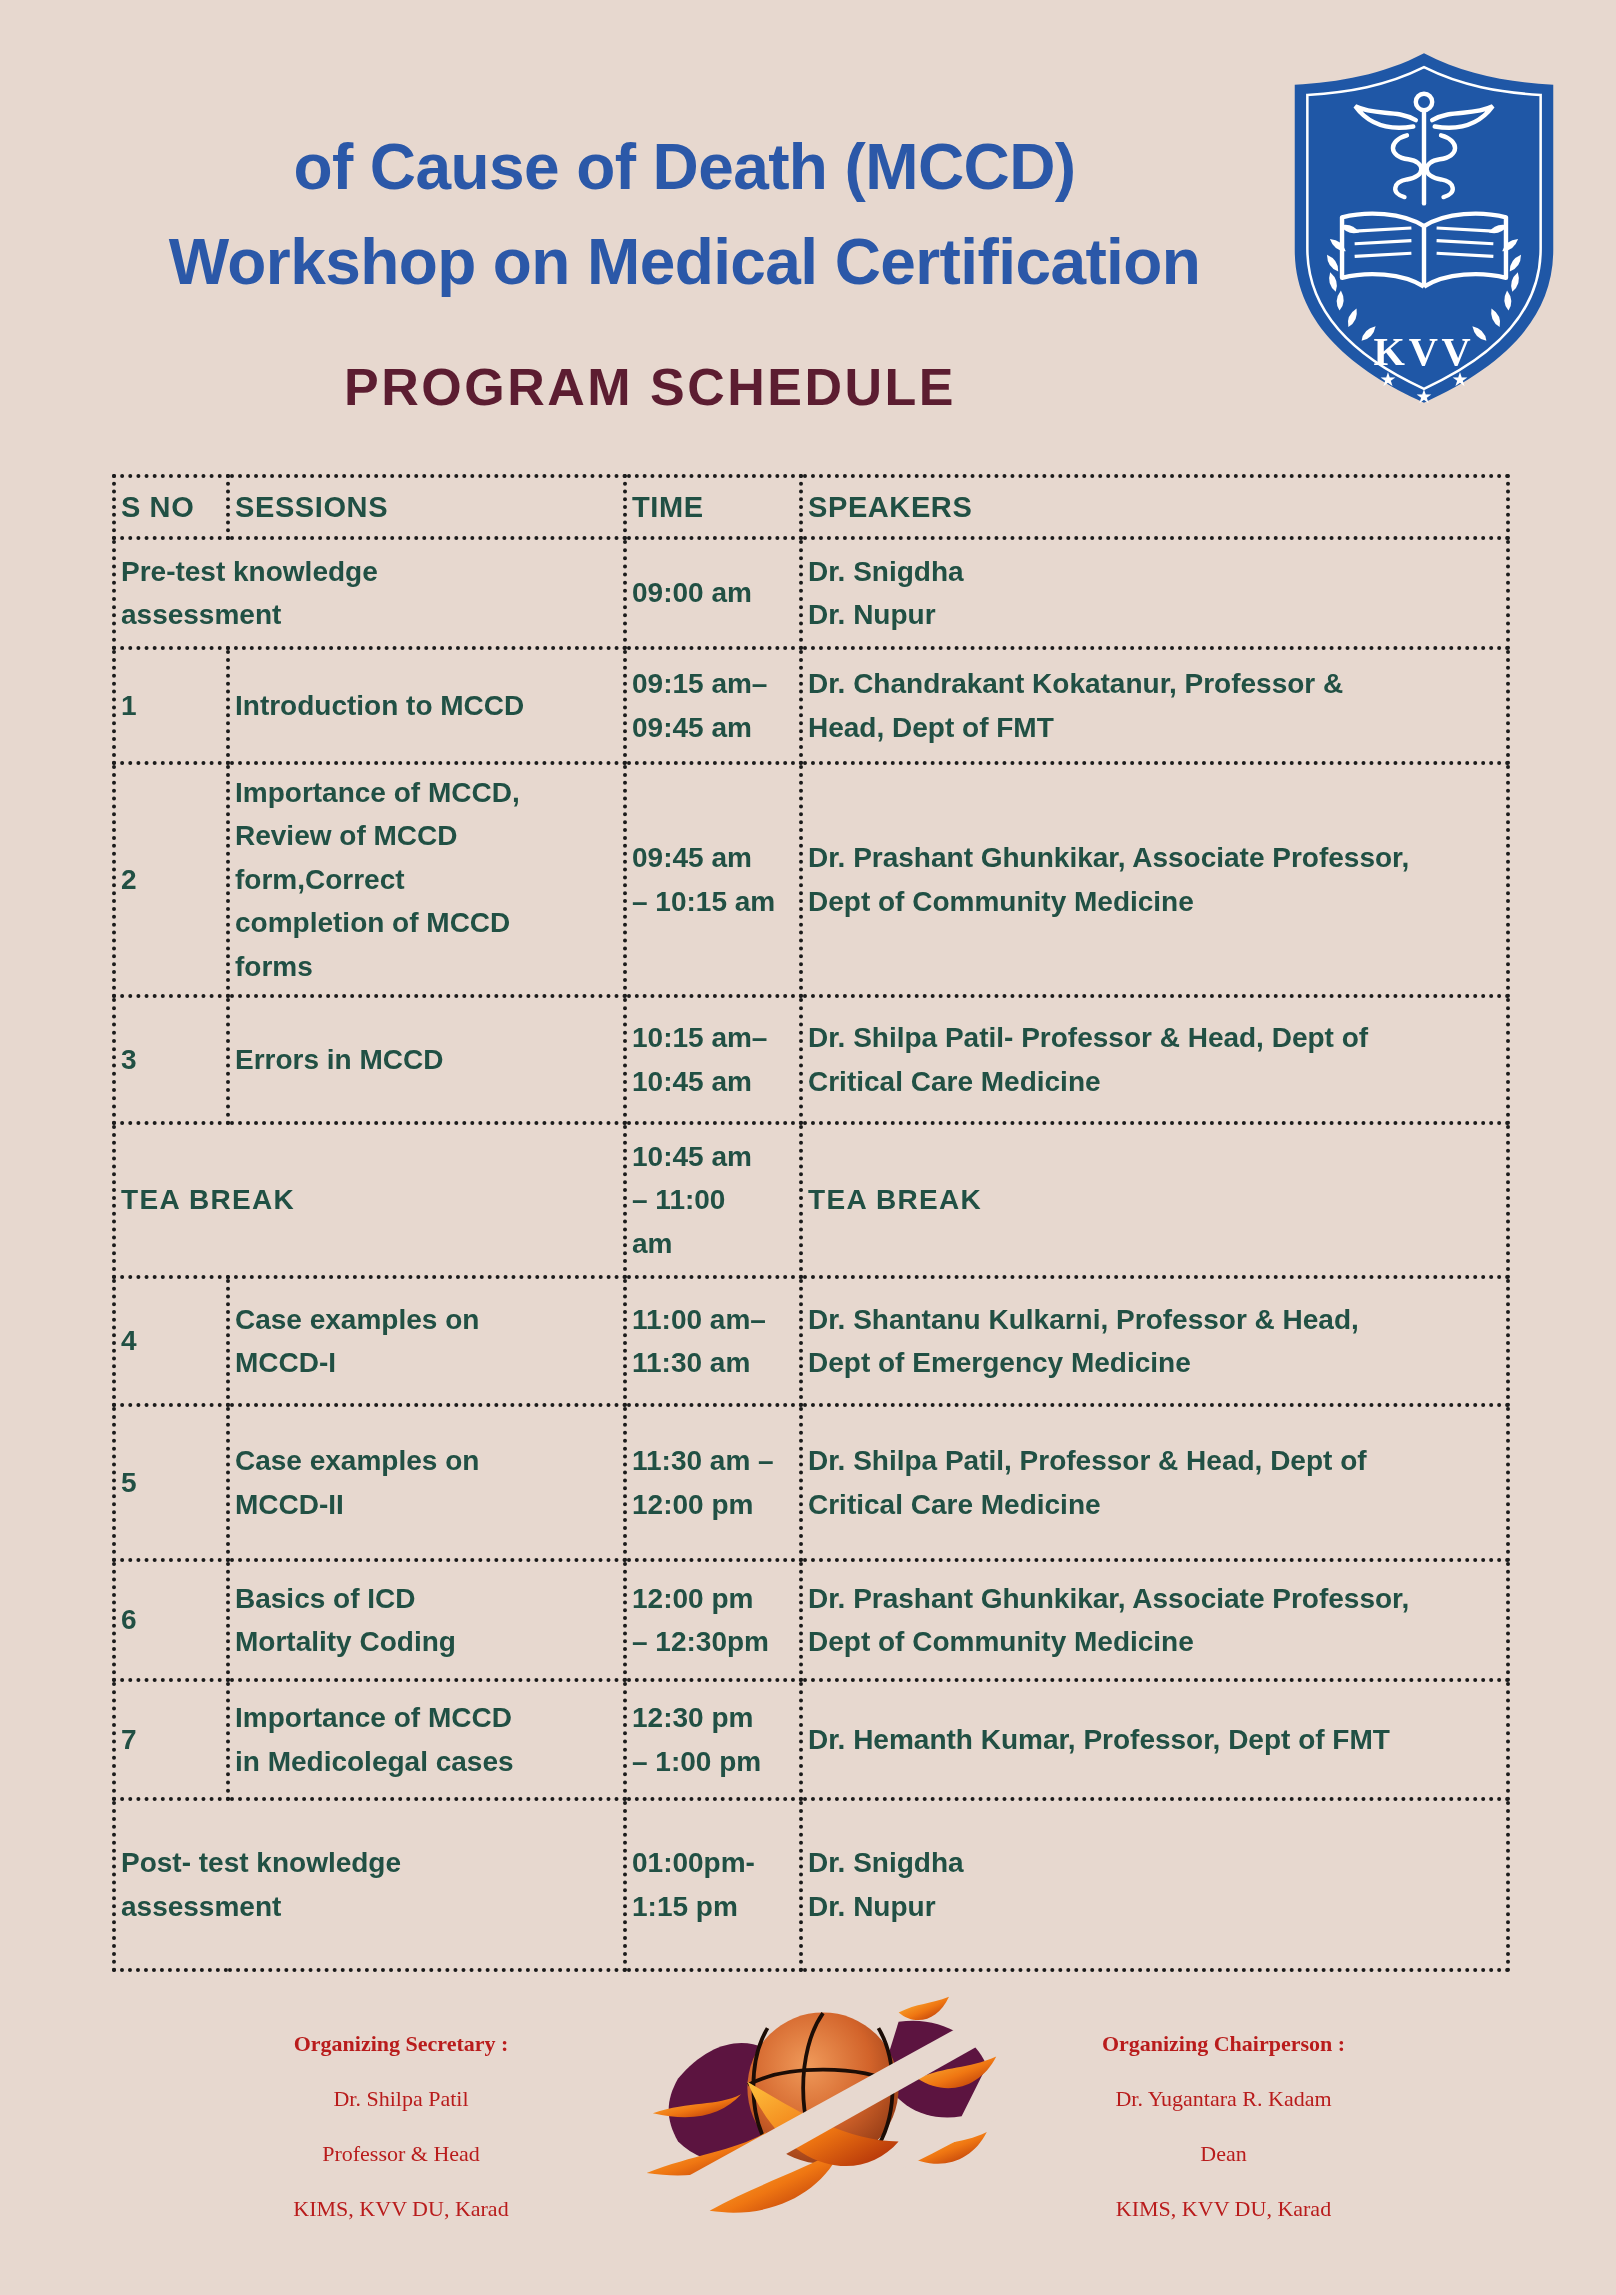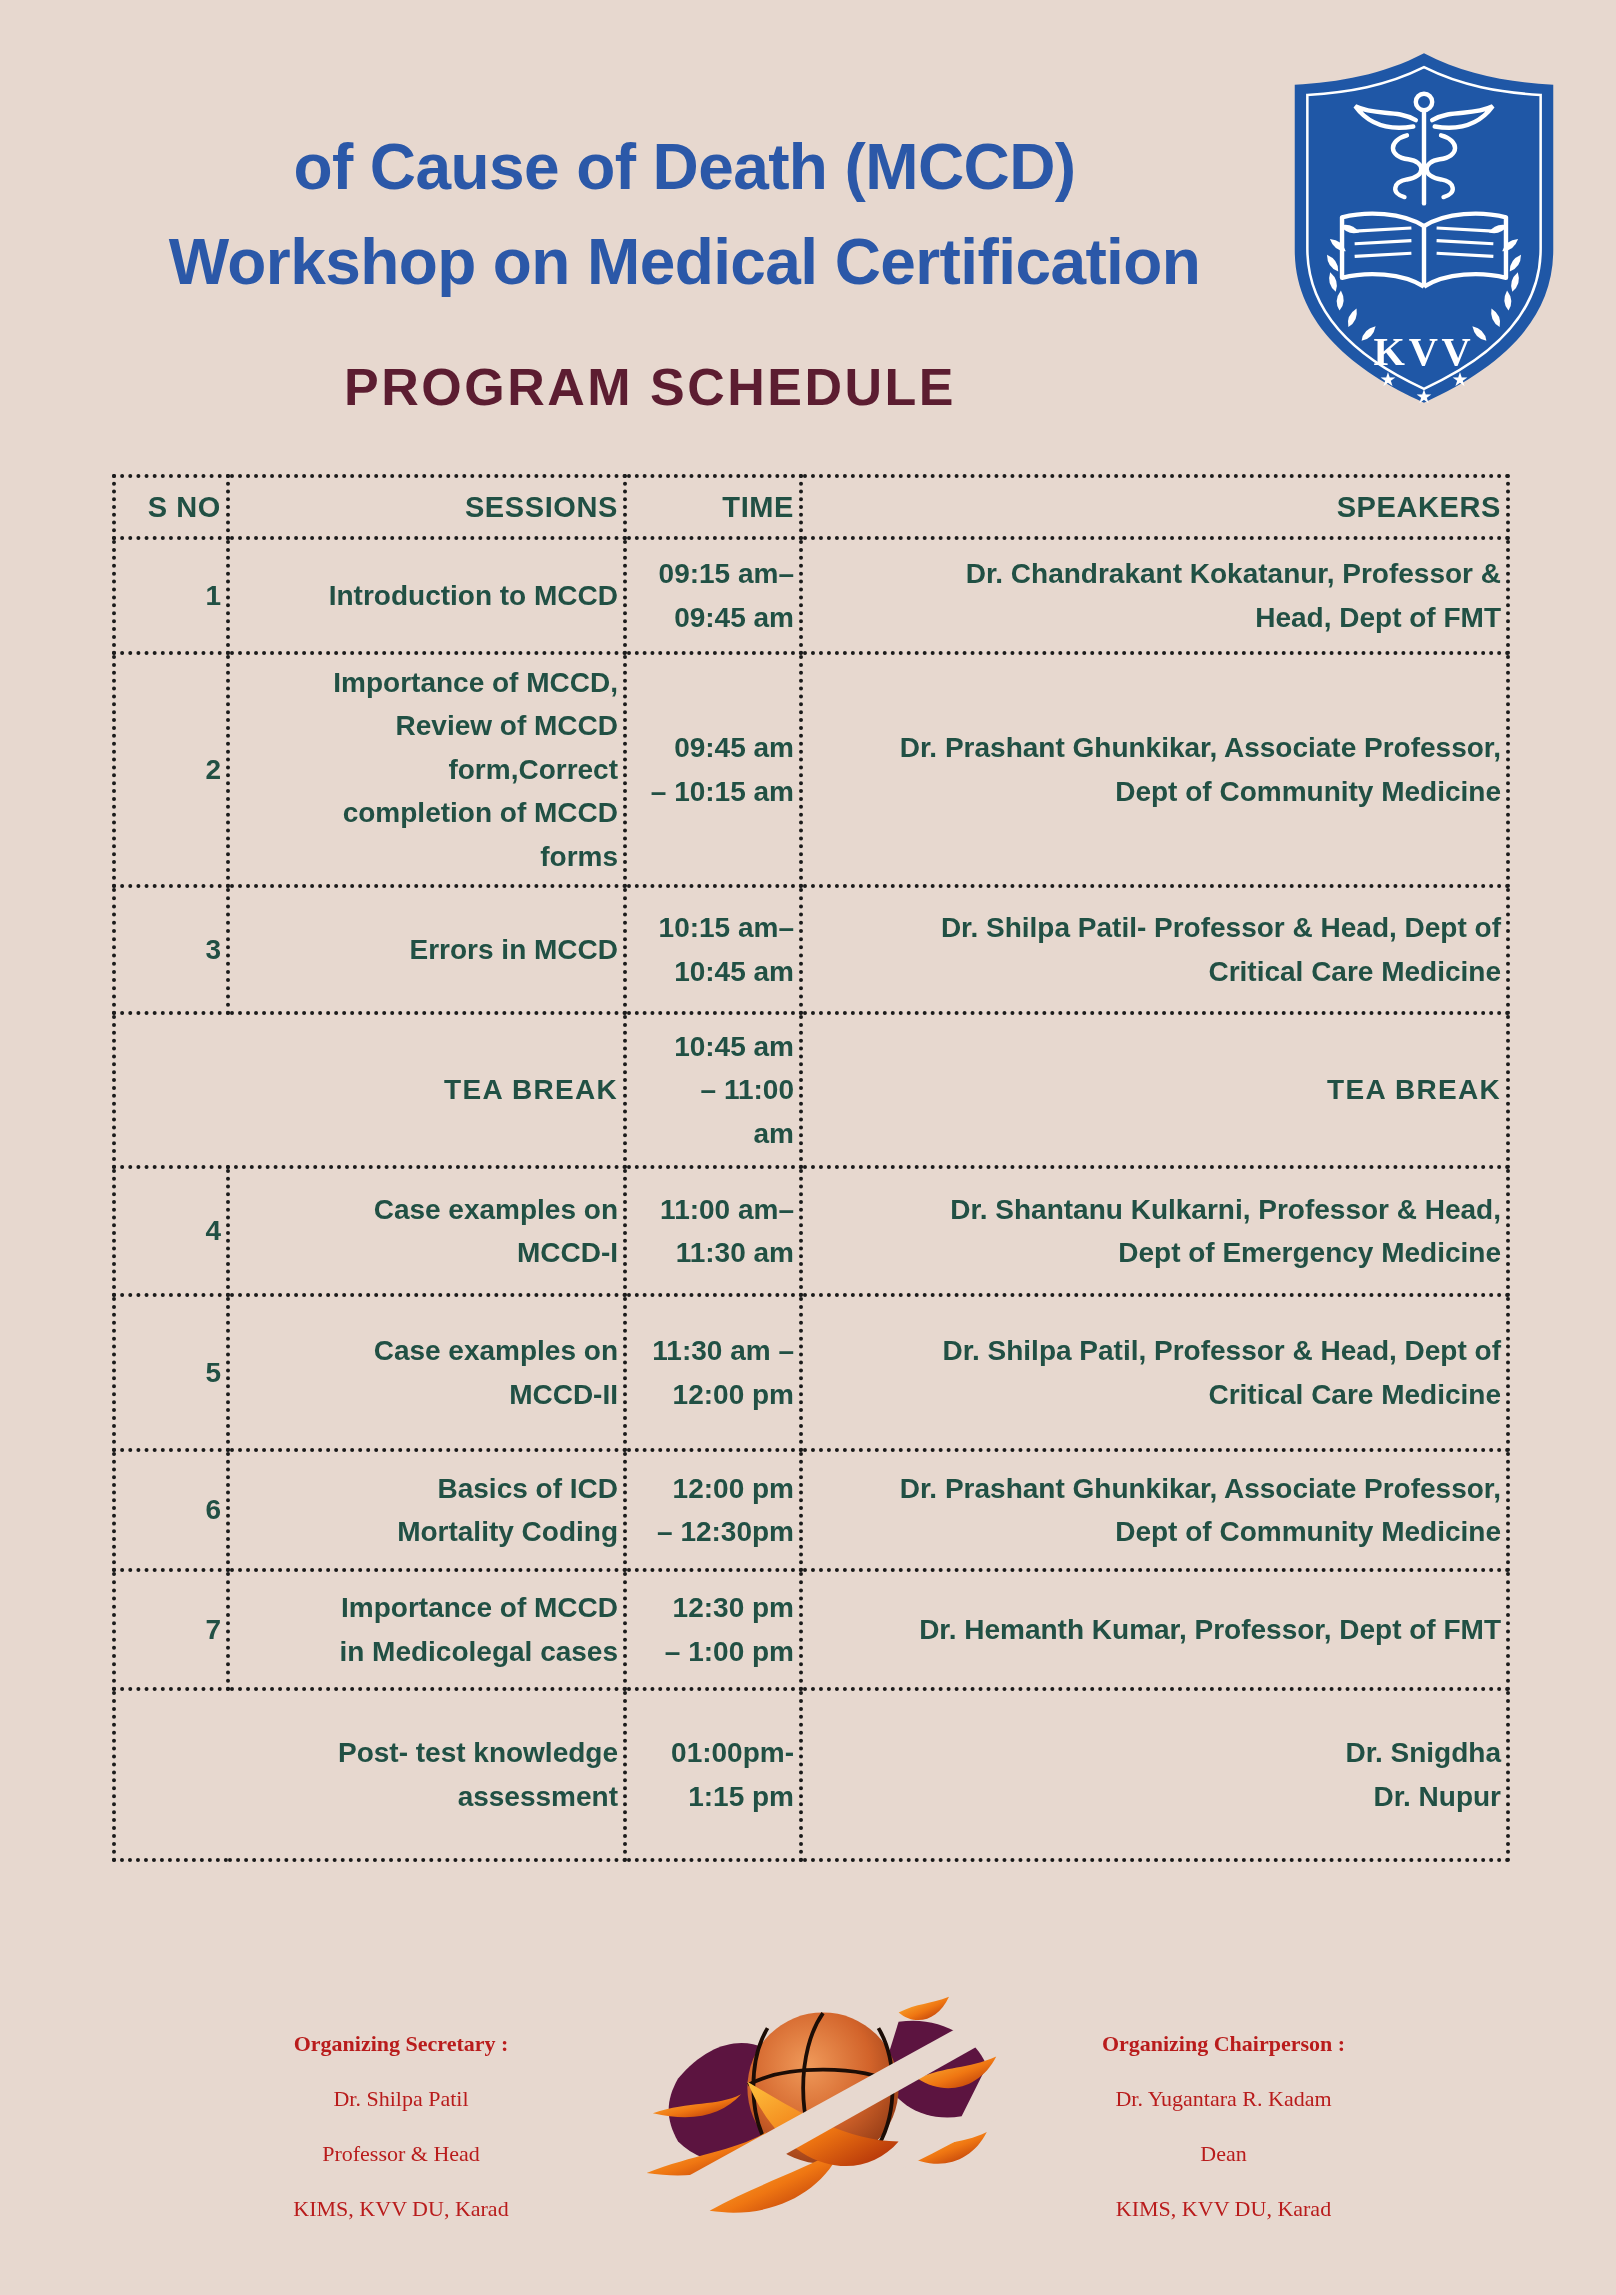--- a/index.html
+++ b/index.html
@@ -8,21 +8,21 @@
   
   .title{position:absolute;left:60px;top:120px;width:1249px;text-align:center;
          color:#2b58a8;font-weight:bold;font-size:64px;line-height:95px;letter-spacing:-0.6px;}
   .subtitle{position:absolute;left:344px;top:357px;width:637px;text-align:left;
          color:#5c1d31;font-weight:800;font-size:52px;letter-spacing:2.5px;}
   
   .logo{position:absolute;left:1282px;top:42px;width:284px;height:372px;}
   
   table.schedule{position:absolute;left:112px;top:474px;width:1395px;border-collapse:collapse;
          table-layout:fixed;color:#215044;font-weight:bold;}
-  table.schedule td, table.schedule th{border:4.4px dotted #1b1b1b;text-align:right;
+  table.schedule td, table.schedule th{border:4.4px dotted #1b1b1b;text-align:left;
          vertical-align:middle;white-space:pre-line;padding:2.5px 5px;overflow:hidden;}
   table.schedule th{font-size:29px;letter-spacing:0.6px;}
   table.schedule td{font-size:28px;line-height:1.55;}
   td.big{font-size:37px;letter-spacing:1.3px;}
   td.top{vertical-align:top;padding-top:14px;}
   
   .foot{position:absolute;text-align:center;color:#b91c1c;
         font-family:"Liberation Serif",serif;font-size:22px;line-height:55px;}
   .foot .flabel{font-weight:bold;}
   .foot.left{left:76px;top:2016px;width:650px;}
@@ -103,20 +103,27 @@
         <col style="width:397px">
         <col style="width:176px">
         <col style="width:707px">
       </colgroup>
     <tbody>
         <tr style="height:62px">
       <th>S NO</th>
       <th>SESSIONS</th>
       <th>TIME</th>
       <th>SPEAKERS</th>
+    </tr>
+    <tr style="height:110px">
+      <td colspan="2">Pre-test knowledge
+assessment</td>
+      <td>09:00 am</td>
+      <td>Dr. Snigdha
+Dr. Nupur</td>
     </tr>
     <tr style="height:115px">
       <td>1</td>
       <td>Introduction to MCCD</td>
       <td>09:15 am–
 09:45 am</td>
       <td>Dr. Chandrakant Kokatanur, Professor &amp;
 Head, Dept of FMT</td>
     </tr>
     <tr style="height:233px">

